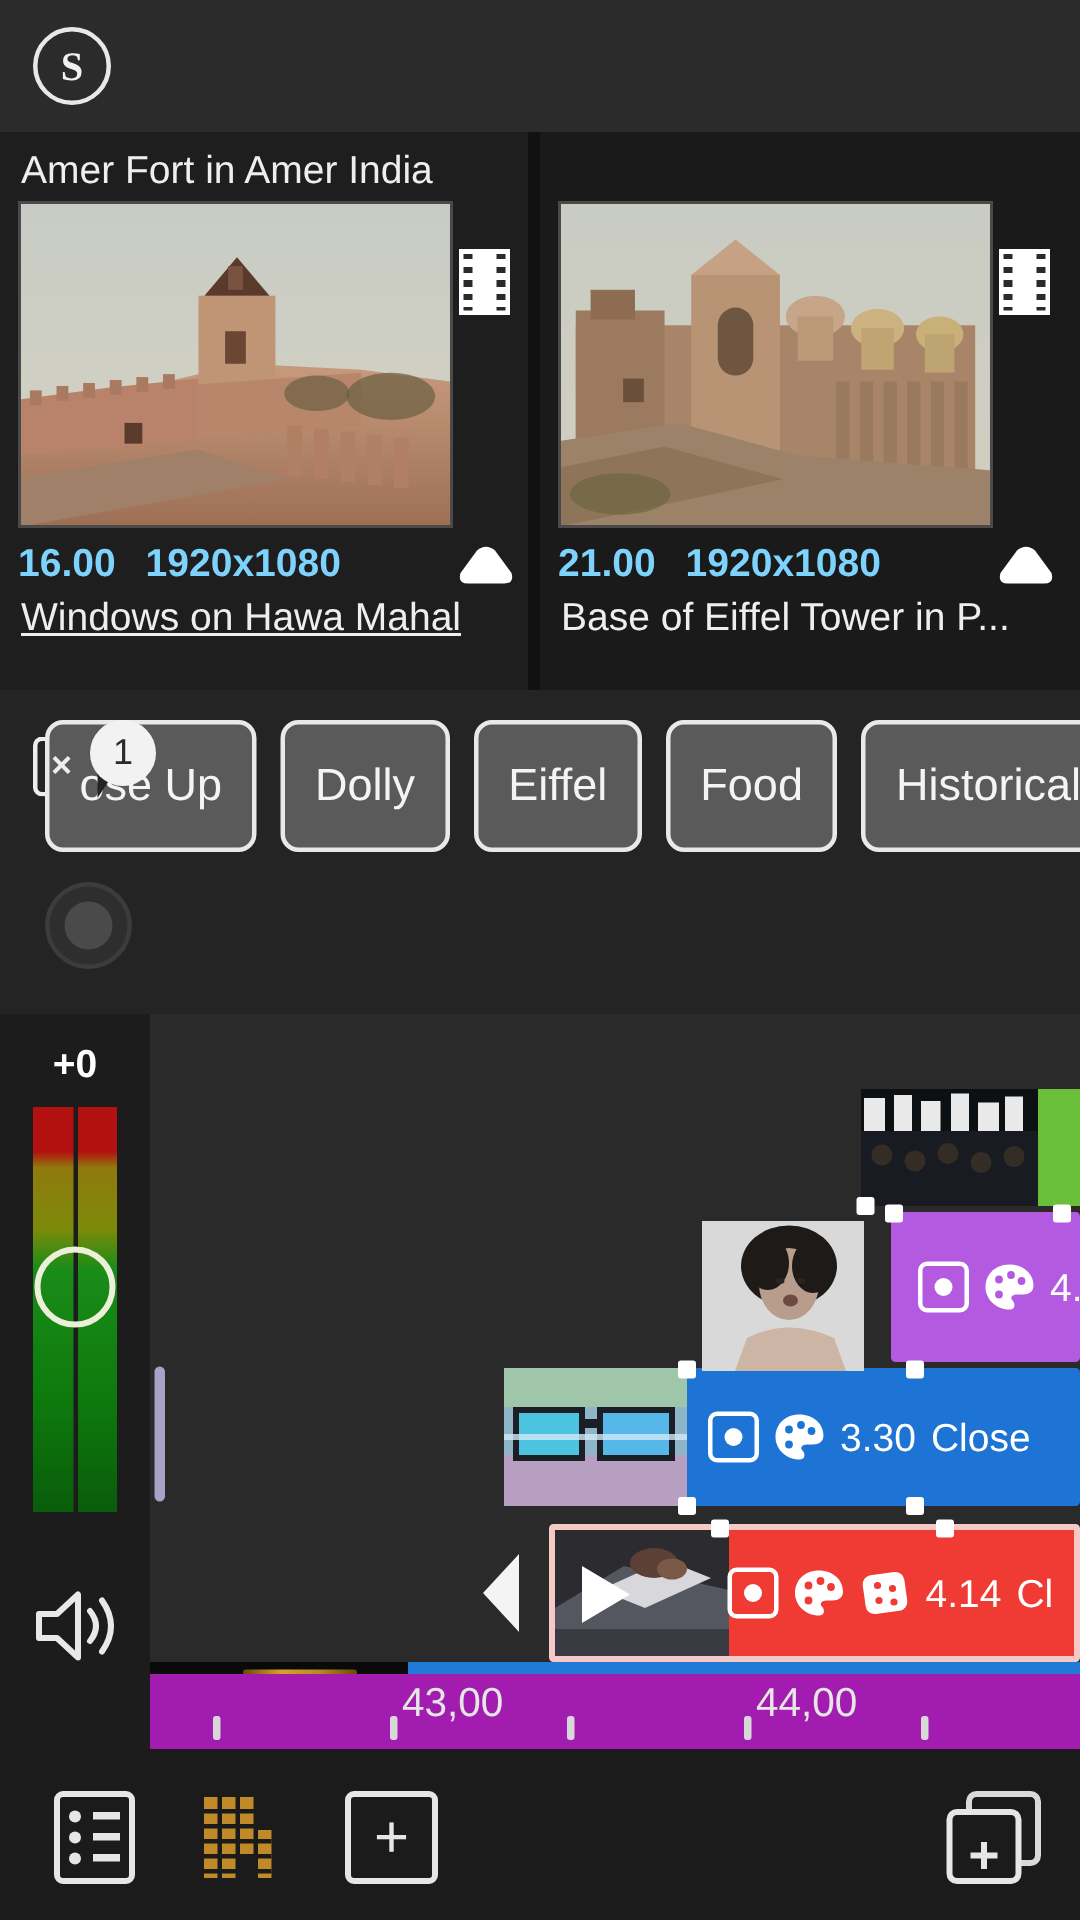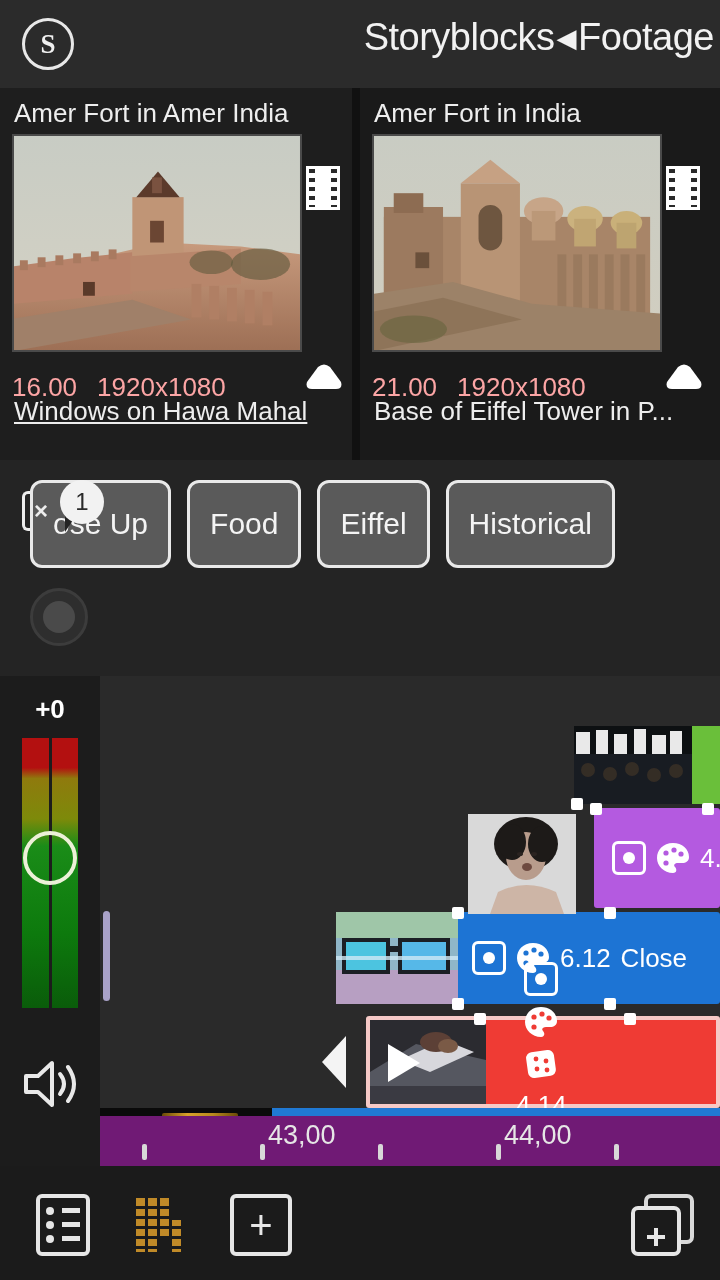--- a/index.html
+++ b/index.html
@@ -64,23 +64,23 @@
     background:repeating-linear-gradient(#2a2a2a 0 4px, #fff 4px 9px);
   }
   .strip-ico::before { left:3px; }
   .strip-ico::after  { right:3px; }
   .cloud-ico {
     position:absolute; left:304px; top:276px;
     width:40px; height:26px;
   }
   .cloud-ico svg { width:40px; height:26px; display:block; }
   .asset-meta {
-    position:absolute; left:12px; top:284px;
-    font-size:26px; color:#fca5a5; white-space:nowrap;
-    display:flex; gap:20px;
+    position:absolute; left:12px; top:272px;
+    font-size:26px; color:#7dd3fc; white-space:nowrap;
+    display:flex; gap:20px;font-weight:bold;
   }
 
   
   .row2-title {
     position:absolute; top:308px;
     font-size:26px; color:#eee; white-space:nowrap;
     overflow:hidden; text-overflow:ellipsis;
   }
   .row2-title.a { left:14px; width:335px;text-decoration:underline; }
   .row2-title.b { left:374px; width:335px; }
@@ -231,21 +231,21 @@
     position:absolute; left:62px; top:5px; width:76px; height:16px;
     background:linear-gradient(to right,#6b4a08,#d8a12a,#b98a1e,#6b4a08);
     border-radius:2px;
   }
   .wave-gold2 {
     position:absolute; left:148px; top:8px; width:16px; height:11px;
     background:#c9921f;
   }
 
   
-  .ruler { position:absolute; left:100px; top:1116px; width:620px; height:50px; background:#701a75; }
+  .ruler { position:absolute; left:100px; top:1116px; width:620px; height:50px; background:#a21caf; }
   .tick { position:absolute; top:28px; width:5px; height:16px; background:#d8d8d8; border-radius:2px; }
   .rlabel { position:absolute; top:4px; font-size:27px; color:#e6e6e6; white-space:nowrap; }
 
   
   .bottombar {
     position:absolute; left:0; top:1166px; width:720px; height:114px;
     background:#1b1b1b;
   }
   .bb-ico { position:absolute; top:28px; }
   .ico-list { left:36px; width:54px; height:62px; }
@@ -260,25 +260,20 @@
   .ico-dup svg { width:66px; height:64px; display:block; }
 </style>
 </head>
 <body>
 
 <div id="app">
 
   <div class="header">
     <div class="logo-badge">
       <span>S</span>
-    </div>
-    <div class="header-title">
-      <span>Storyblocks</span>
-      <span class="back-caret">◀</span>
-      <span>Footage</span>
     </div>
   </div>
 
   <div class="browser">
 
     <div class="asset-col left">
       <div class="asset-title">Amer Fort in Amer India</div>
       <div class="thumb-wrap">
         <svg class="thumb-img" viewBox="0 0 290 218" preserveAspectRatio="none">
           <defs>
@@ -326,21 +321,20 @@
             <path d="M8 25 L32 25 Q39 25 37 18 L26 3 Q20 -2 14 3 L3 18 Q1 25 8 25 Z" fill="#fff"></path>
           </svg>
       </div>
       <div class="asset-meta">
         <span>16.00</span>
         <span>1920x1080</span>
       </div>
     </div>
 
     <div class="asset-col right">
-      <div class="asset-title">Amer Fort in India</div>
       <div class="thumb-wrap">
         <svg class="thumb-img" viewBox="0 0 290 218" preserveAspectRatio="none">
           <defs>
             <linearGradient id="sky2" x1="0" y1="0" x2="0" y2="1">
               <stop offset="0%" stop-color="#c9ccc3"></stop>
                 <stop offset="100%" stop-color="#d2cec0"></stop>
             </linearGradient>
           </defs>
           <rect width="290" height="218" fill="url(#sky2)"></rect>
           <rect x="10" y="82" width="270" height="110" fill="#a88568"></rect>
@@ -390,24 +384,27 @@
     <div class="tag-clear">
       <div class="shape"></div>
       <div class="tag-x">×</div>
       <div class="tag-badge">1</div>
     </div>
     <div class="chips">
       <div class="chip clipped">
           <span>ose Up</span>
         </div>
       <div class="chip">
-          <span>Food</span>
+          <span>Dolly</span>
         </div>
       <div class="chip">
           <span>Eiffel</span>
+        </div>
+      <div class="chip">
+          <span>Food</span>
         </div>
       <div class="chip">
           <span>Historical</span>
         </div>
     </div>
   </div>
 
   <div class="recordrow">
     <div class="record-btn">
       <div class="inner"></div>
@@ -497,21 +494,21 @@
             </span>
           <span class="ico-pal">
             <svg viewBox="0 0 34 32">
                 <path d="M17 1 C7 1 1 8 1 16 C1 24 8 31 17 31 C21 31 21 27 19 25 C17 23 19 21 22 21 L26 21 C30 21 33 19 33 15 C33 7 26 1 17 1 Z" fill="#fff"></path>
                 <circle cx="10" cy="11" r="2.6" fill="#1d74d4"></circle>
                 <circle cx="18" cy="8" r="2.6" fill="#1d74d4"></circle>
                 <circle cx="25" cy="12" r="2.6" fill="#1d74d4"></circle>
                 <circle cx="10" cy="21" r="2.6" fill="#1d74d4"></circle>
               </svg>
           </span>
-          <span>6.12</span>
+          <span>3.30</span>
           <span>Close</span>
         </div>
         <div class="handle-dot" style="left:116px; top:-5px;"></div>
         <div class="handle-dot" style="left:268px; top:-5px;"></div>
         <div class="handle-dot" style="left:116px; top:86px;"></div>
         <div class="handle-dot" style="left:268px; top:86px;"></div>
       </div>
 
       <svg style="position:absolute;left:368px;top:138px;width:108px;height:100px;" viewBox="0 0 108 100" preserveAspectRatio="none">
         <rect width="108" height="100" fill="#d9d9d9"></rect>
@@ -528,21 +525,21 @@
       <div class="clip" style="left:266px; top:340px; width:354px; height:92px; background:#ef3b34; border:4px solid #f6c9c6;">
         <svg class="clip-thumb" style="width:116px;" viewBox="0 0 116 84" preserveAspectRatio="none">
           <rect width="116" height="84" fill="#2b2b30"></rect>
           <path d="M0 52 L46 24 L116 40 L116 84 L0 84 Z" fill="#555760"></path>
           <path d="M30 40 L74 20 L104 32 L60 52 Z" fill="#d7d7dc"></path>
           <ellipse cx="66" cy="22" rx="16" ry="10" fill="#5c4036"></ellipse>
           <ellipse cx="78" cy="26" rx="10" ry="7" fill="#7a5a46"></ellipse>
           <rect x="0" y="66" width="116" height="18" fill="#3a3a42"></rect>
           <path d="M18 24 L18 62 L50 43 Z" fill="#fff"></path>
         </svg>
-        <div class="labels" style="left:146px;flex-direction:column;">
+        <div class="labels" style="left:115px;">
           <span class="ico-sq">
               <span class="dot"></span>
             </span>
           <span class="ico-pal">
             <svg viewBox="0 0 34 32">
                 <path d="M17 1 C7 1 1 8 1 16 C1 24 8 31 17 31 C21 31 21 27 19 25 C17 23 19 21 22 21 L26 21 C30 21 33 19 33 15 C33 7 26 1 17 1 Z" fill="#fff"></path>
                 <circle cx="10" cy="11" r="2.6" fill="#ef3b34"></circle>
                 <circle cx="18" cy="8" r="2.6" fill="#ef3b34"></circle>
                 <circle cx="25" cy="12" r="2.6" fill="#ef3b34"></circle>
                 <circle cx="10" cy="21" r="2.6" fill="#ef3b34"></circle>

